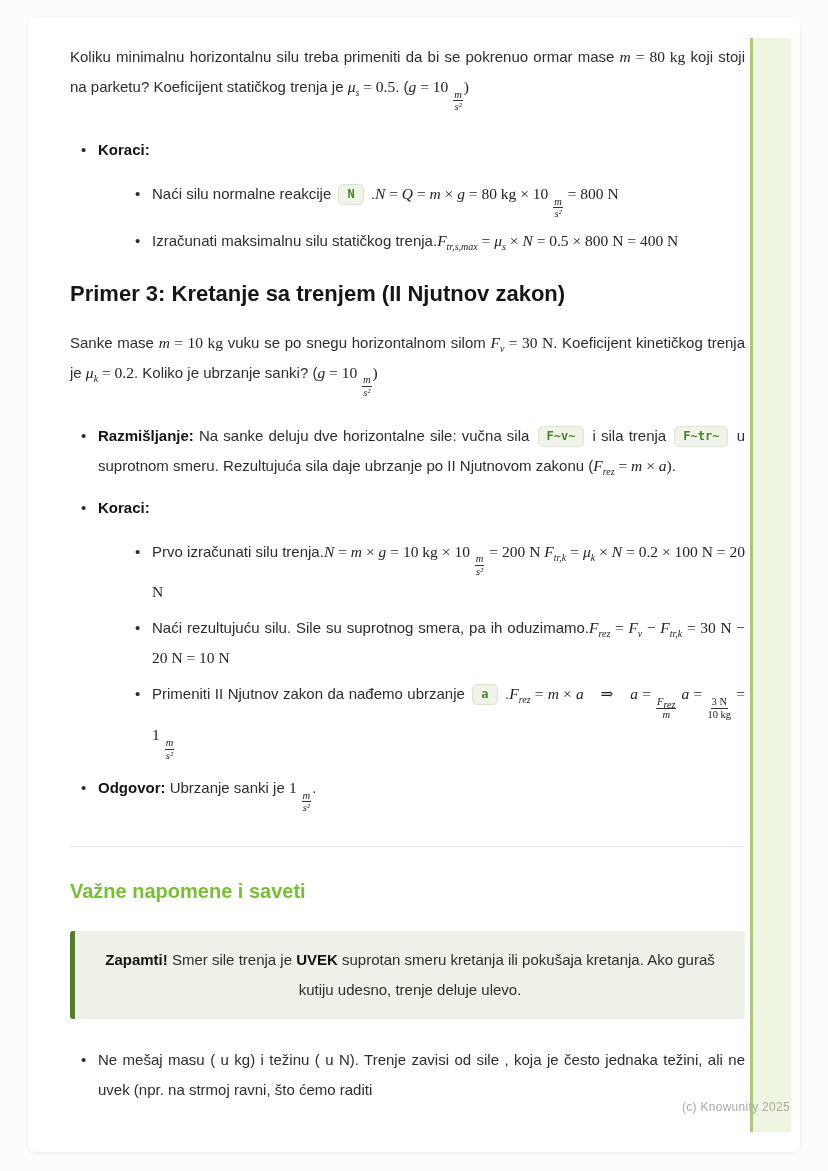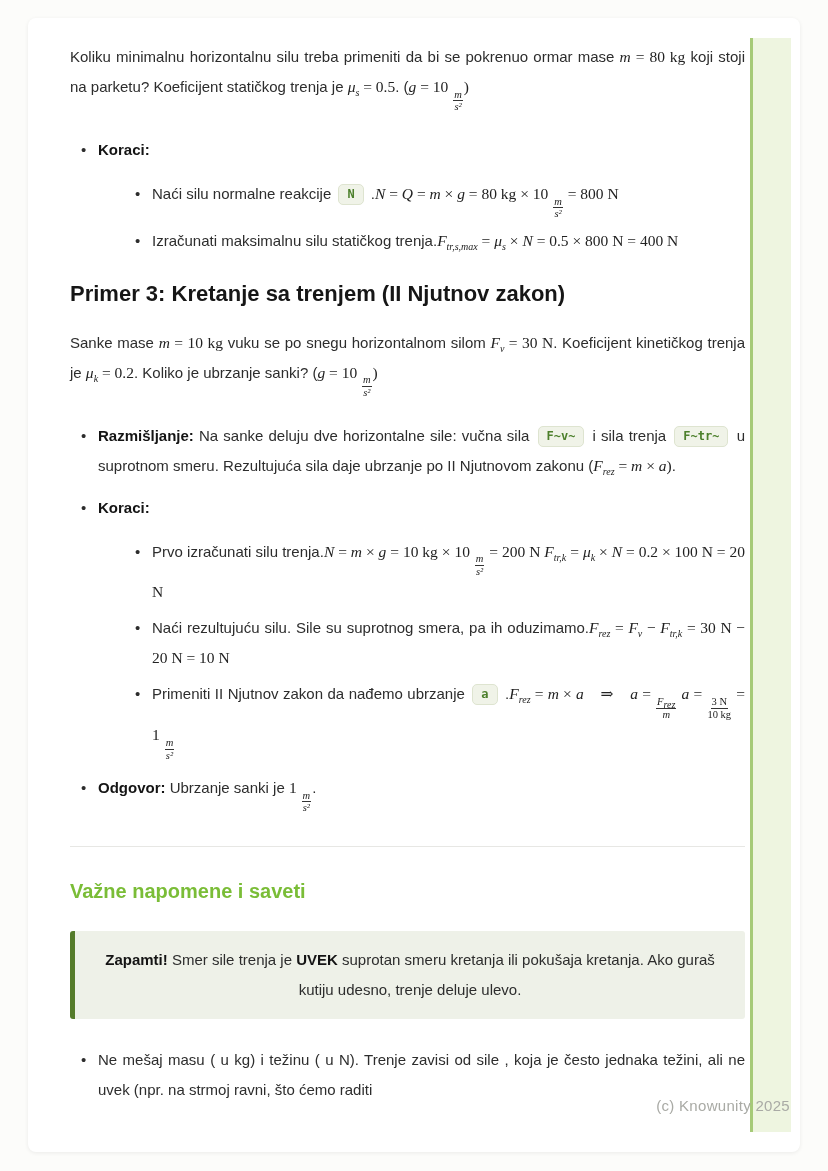--- a/index.html
+++ b/index.html
@@ -30,21 +30,21 @@
   .math sub { font-style:italic; font-size:10px; line-height:0; }
   .frac { display:inline-flex; flex-direction:column; align-items:center;
           vertical-align:-0.55em; line-height:1.1; font-size:10.5px; margin:0 1px; }
   .frac .num { border-bottom:1px solid #333; padding:0 1px; }
   .badge { display:inline-block; font-family:"DejaVu Sans Mono", monospace; font-weight:700;
            font-size:12px; line-height:17px; color:#4d802c; background:#f0f3e8;
            border:1px solid #dee4d0; border-radius:5px; padding:1px 8px; margin:0 3px;
            vertical-align:1px; }
   .scroll-strip { position:absolute; top:20px; right:9px; width:41px; height:1094px;
                   background:#eef5e0; border-left:3px solid #a6ca78; z-index:1; }
-  .watermark { position:absolute; right:10px; bottom:38px; font-size:15px; color:#a9aaa5;
+  .watermark { position:absolute; right:10px; bottom:38px; font-size:12px; color:#a9aaa5;
                z-index:2; letter-spacing:0.3px; }
 </style>
 </head>
 <body>
 
 <div class="card">
   <div class="content">
 
     <p class="doc-p">Koliku minimalnu horizontalnu silu treba primeniti da bi se pokrenuo ormar mase <span class="math"><span class="mi">m</span><span class="mr"> = 80 kg</span></span> koji stoji na parketu? Koeficijent statičkog trenja je <span class="math"><span class="mi">μ</span><sub>s</sub><span class="mr"> = 0.5</span></span>. (<span class="math"><span class="mi">g</span><span class="mr"> = 10 </span><span class="frac">
             <span class="num"><span class="mi">m</span></span>

